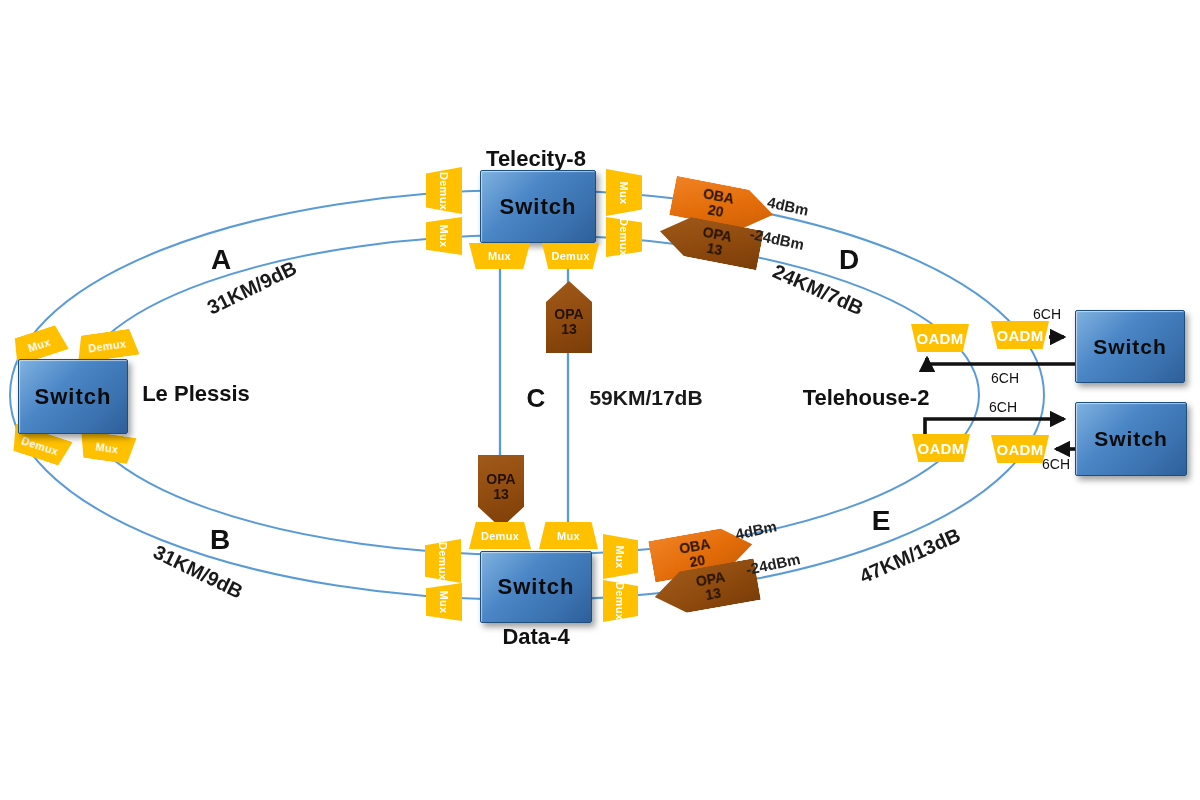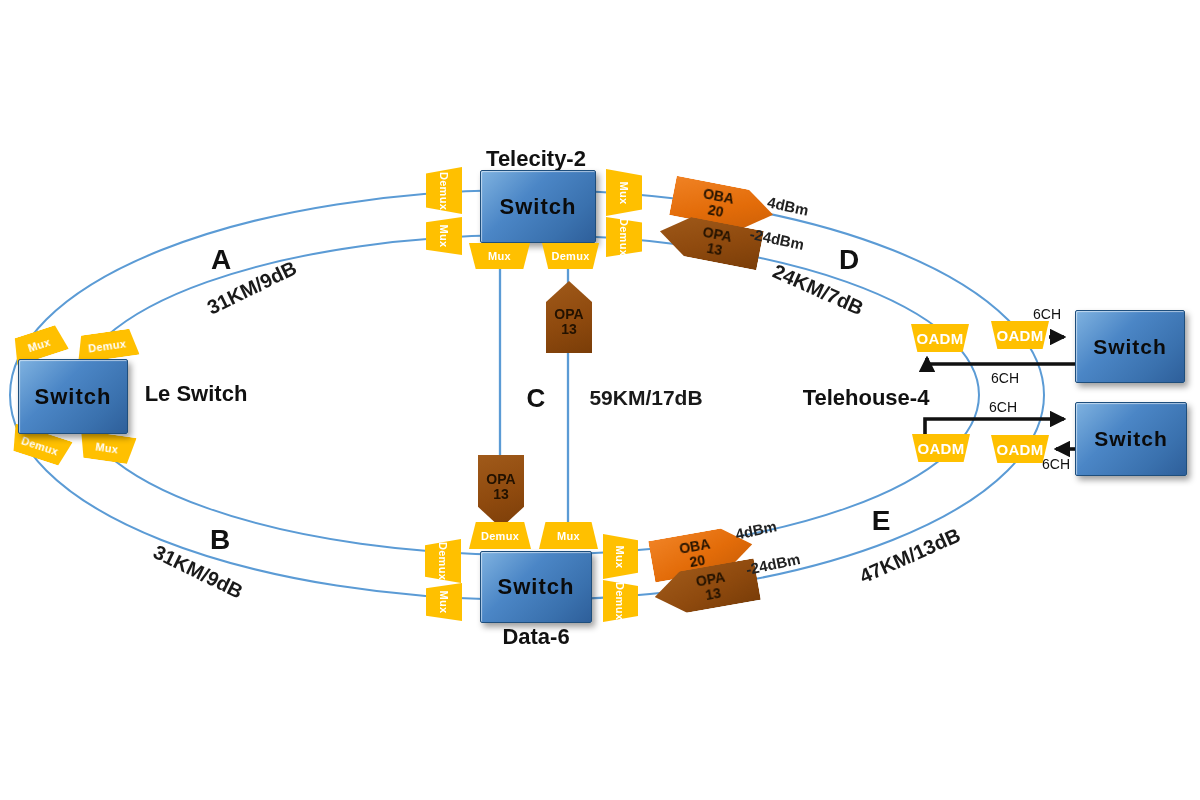--- a/index.html
+++ b/index.html
@@ -87,29 +87,29 @@
     </div>
   <div class="trap flare-up" style="left:10px;top:432px;width:60px;height:27px;transform:rotate(18deg);">
       <span>Demux</span>
     </div>
   <div class="trap flare-up" style="left:79px;top:434px;width:56px;height:27px;transform:rotate(8deg);">
       <span>Mux</span>
     </div>
   <div class="switch big" style="left:18px;top:359px;width:108px;height:73px;">
       <span>Switch</span>
     </div>
-  <div class="node-label" style="left:196px;top:394px;">Le Switch</div>
+  <div class="node-label" style="left:196px;top:394px;">Le Plessis</div>
 
   <div class="span-letter" style="left:221px;top:260px;">A</div>
   <div class="span-dist" style="left:252px;top:288px;--r:-26deg;">31KM/9dB</div>
 
   <div class="span-letter" style="left:220px;top:540px;">B</div>
   <div class="span-dist" style="left:198px;top:572px;--r:26deg;">31KM/9dB</div>
 
-  <div class="node-label" style="left:536px;top:159px;">Telecity-2</div>
+  <div class="node-label" style="left:536px;top:159px;">Telecity-8</div>
   <div class="trap flare-right" style="left:426px;top:167px;width:36px;height:47px;">
       <span class="vtext">Demux</span>
     </div>
   <div class="trap flare-right" style="left:426px;top:217px;width:36px;height:38px;">
       <span class="vtext">Mux</span>
     </div>
   <div class="trap flare-left" style="left:606px;top:169px;width:36px;height:47px;">
       <span class="vtext">Mux</span>
     </div>
   <div class="trap flare-left" style="left:606px;top:217px;width:36px;height:40px;">
@@ -189,23 +189,23 @@
     </div>
   <div class="trap flare-left" style="left:603px;top:534px;width:35px;height:45px;">
       <span class="vtext">Mux</span>
     </div>
   <div class="trap flare-left" style="left:603px;top:580px;width:35px;height:42px;">
       <span class="vtext">Demux</span>
     </div>
   <div class="switch big" style="left:480px;top:551px;width:110px;height:70px;">
       <span>Switch</span>
     </div>
-  <div class="node-label" style="left:536px;top:637px;">Data-6</div>
-
-  <div class="node-label" style="left:866px;top:398px;">Telehouse-4</div>
+  <div class="node-label" style="left:536px;top:637px;">Data-4</div>
+
+  <div class="node-label" style="left:866px;top:398px;">Telehouse-2</div>
   <div class="trap flare-up oadm" style="left:911px;top:324px;width:58px;height:28px;">
       <span>OADM</span>
     </div>
   <div class="trap flare-up oadm" style="left:991px;top:321px;width:58px;height:28px;">
       <span>OADM</span>
     </div>
   <div class="trap flare-up oadm" style="left:912px;top:434px;width:58px;height:28px;">
       <span>OADM</span>
     </div>
   <div class="trap flare-up oadm" style="left:991px;top:435px;width:58px;height:28px;">

